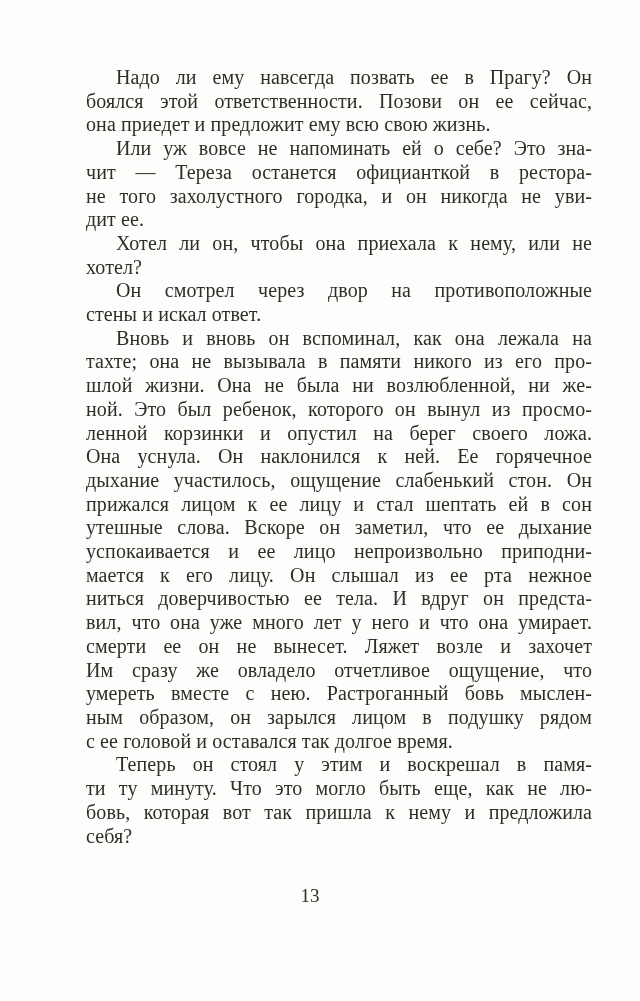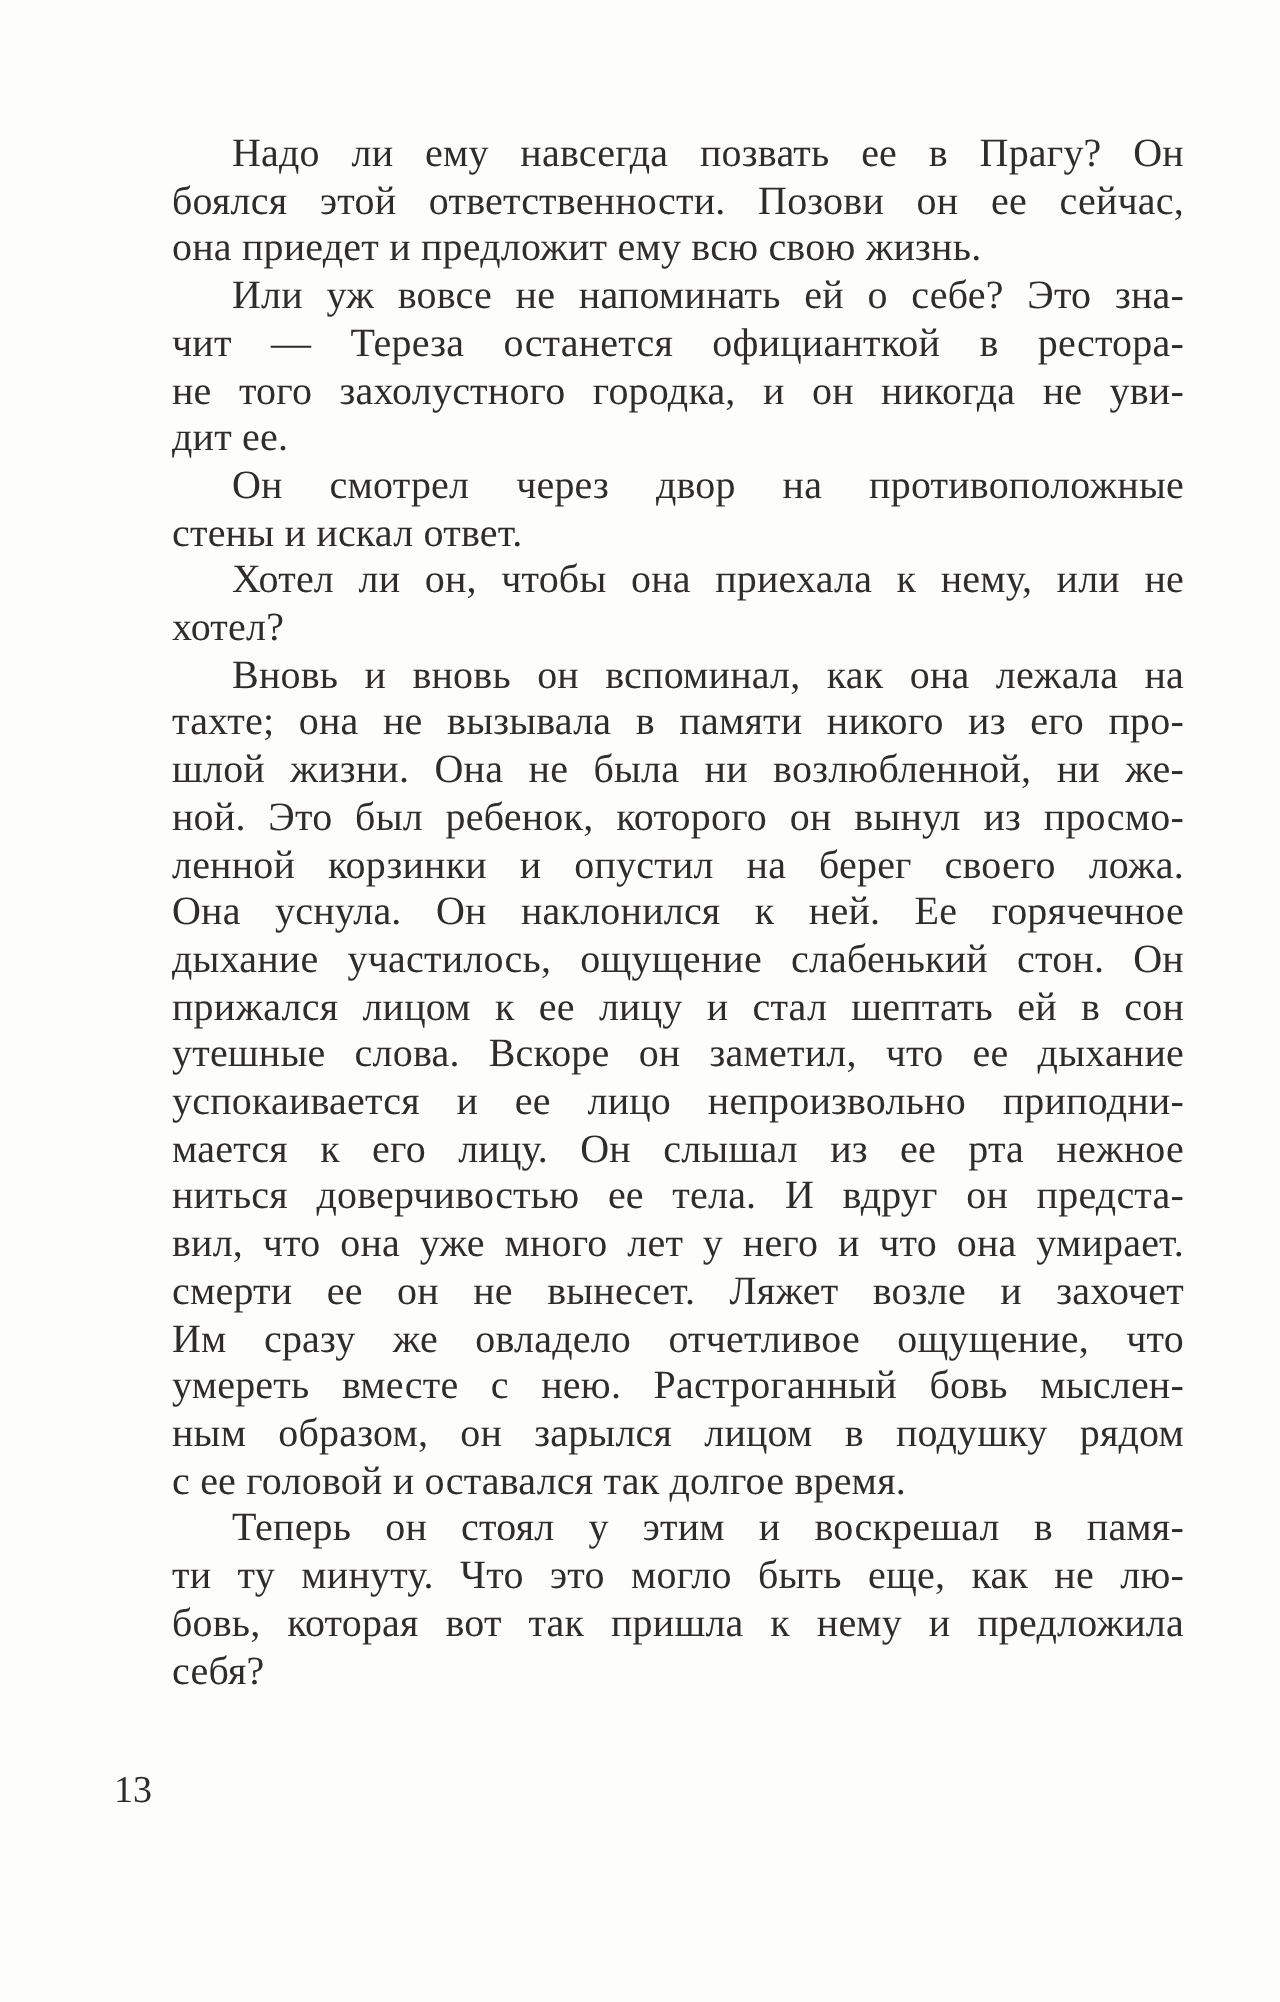--- a/index.html
+++ b/index.html
@@ -39,20 +39,21 @@
     text-align-last: left;
   }
   .line.first {
     text-indent: 30px;
   }
   .page-number {
     position: absolute;
     left: 57px;
     top: 884px;
     width: 506px;
+    text-align: center;
     font-size: 19px;
     line-height: 24px;
     color: #2f2d2a;
   }
 </style>
 </head>
 <body>
 
 <div class="page">
   <div class="text-block">
@@ -61,26 +62,26 @@
         <div class="line">боялся этой ответственности. Позови он ее сейчас,</div>
         <div class="line last">она приедет и предложит ему всю свою жизнь.</div>
       </div>
       <div class="paragraph">
         <div class="line first">Или уж вовсе не напоминать ей о себе? Это зна-</div>
         <div class="line">чит — Тереза останется официанткой в рестора-</div>
         <div class="line">не того захолустного городка, и он никогда не уви-</div>
         <div class="line last">дит ее.</div>
       </div>
       <div class="paragraph">
+        <div class="line first">Хотел ли он, чтобы она приехала к нему, или не</div>
+        <div class="line last">хотел?</div>
+      </div>
+      <div class="paragraph">
         <div class="line first">Он смотрел через двор на противоположные</div>
         <div class="line last">стены и искал ответ.</div>
-      </div>
-      <div class="paragraph">
-        <div class="line first">Хотел ли он, чтобы она приехала к нему, или не</div>
-        <div class="line last">хотел?</div>
       </div>
       <div class="paragraph">
         <div class="line first">Вновь и вновь он вспоминал, как она лежала на</div>
         <div class="line">тахте; она не вызывала в памяти никого из его про-</div>
         <div class="line">шлой жизни. Она не была ни возлюбленной, ни же-</div>
         <div class="line">ной. Это был ребенок, которого он вынул из просмо-</div>
         <div class="line">ленной корзинки и опустил на берег своего ложа.</div>
         <div class="line">Она уснула. Он наклонился к ней. Ее горячечное</div>
         <div class="line">дыхание участилось, ощущение слабенький стон. Он</div>
         <div class="line">прижался лицом к ее лицу и стал шептать ей в сон</div>

